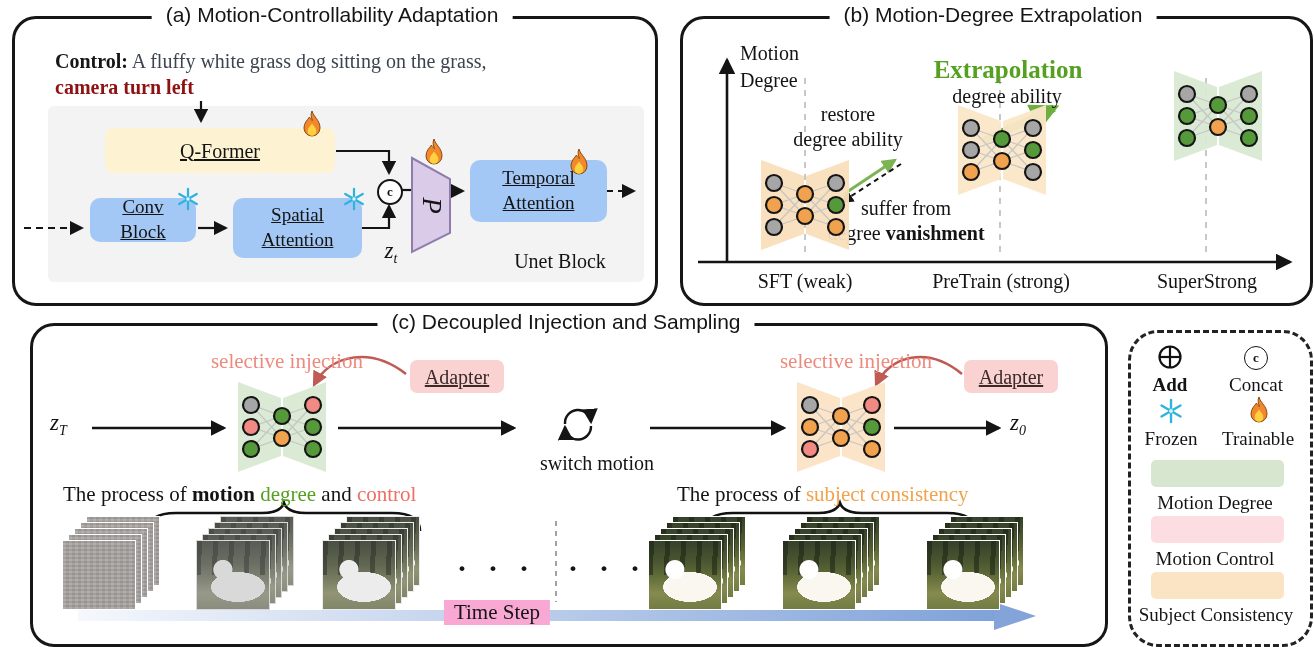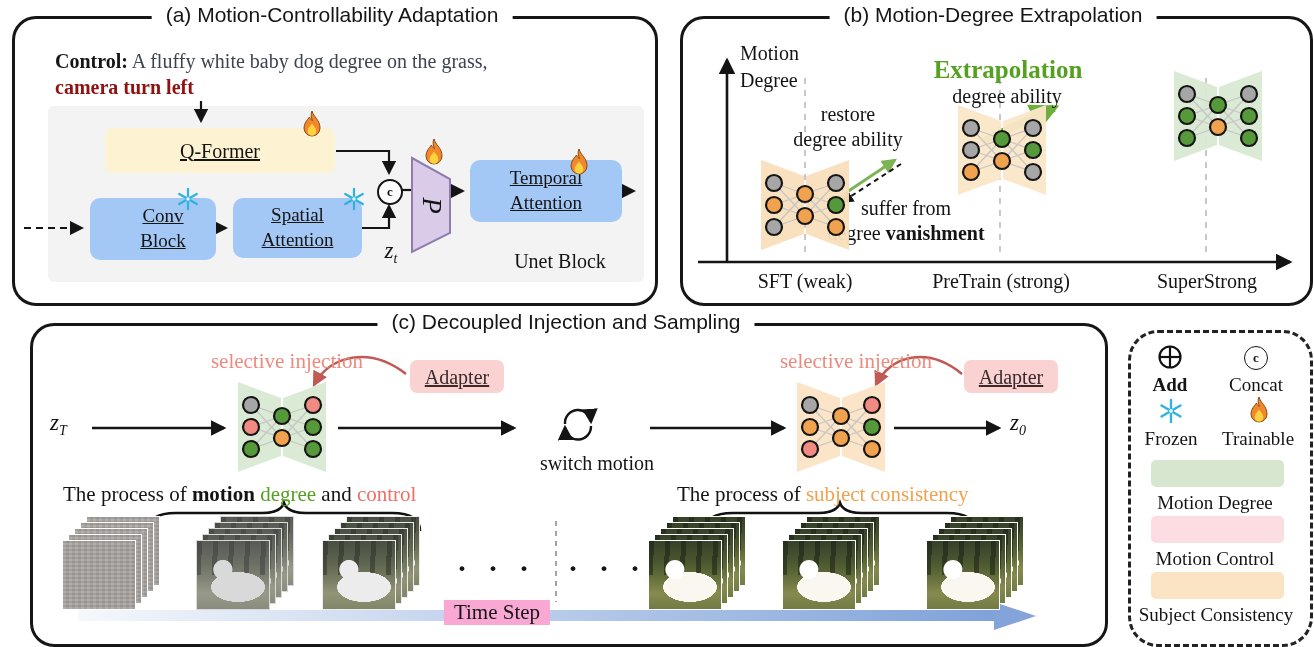--- a/index.html
+++ b/index.html
@@ -118,34 +118,34 @@
 <div class="panel-title cx" style="left:332px;top:3px;">(a) Motion-Controllability Adaptation</div>
 
 <div class="panel" style="left:680px;top:16px;width:627px;height:284px;"></div>
 <div class="panel-title cx" style="left:993px;top:3px;">(b) Motion-Degree Extrapolation</div>
 
 <div class="panel" style="left:30px;top:323px;width:1072px;height:318px;"></div>
 <div class="panel-title cx" style="left:566px;top:310px;">(c) Decoupled Injection and Sampling</div>
 
 <div class="legend-box" style="left:1128px;top:330px;width:179px;height:311px;"></div>
 
-<div class="txt prompt" style="left:55px;top:50px;"><b>Control:</b><span> A fluffy white baby dog degree on the grass,</span></div>
+<div class="txt prompt" style="left:55px;top:50px;"><b>Control:</b><span> A fluffy white grass dog sitting on the grass,</span></div>
 <div class="txt prompt-red" style="left:55px;top:76px;">camera turn left</div>
 
 <div class="unet" style="left:48px;top:106px;width:596px;height:176px;"></div>
 <div class="txt tick" style="left:490px;top:250px;width:140px;text-align:center;">Unet Block</div>
 
 <div class="blk blk-yellow" style="left:105px;top:128px;width:230px;height:45px;">Q-Former</div>
-<div class="blk blk-blue" style="left:90px;top:198px;width:106px;height:62px;padding-left:20px;">
+<div class="blk blk-blue" style="left:90px;top:198px;width:106px;height:44px;">
   <span><span>Conv</span><br><span>Block</span></span>
 </div>
 <div class="blk blk-blue" style="left:233px;top:198px;width:129px;height:60px;">
   <span><span>Spatial</span><br><span>Attention</span></span>
 </div>
-<div class="blk blk-blue" style="left:470px;top:160px;width:152px;height:62px;">
+<div class="blk blk-blue" style="left:470px;top:160px;width:137px;height:62px;">
   <span><span>Temporal</span><br><span>Attention</span></span>
 </div>
 
 <div class="circ-node" style="left:377px;top:179px;">
     <span>c</span>
   </div>
 <div class="txt zlab cx" style="left:391px;top:238px;"><span>z</span><span class="sub">t</span></div>
 <div class="proj-letter" style="left:416px;top:190px;z-index:4;"><span class="rot90">P</span></div>
 
 <span class="icon" style="left:299px;top:110px;">

